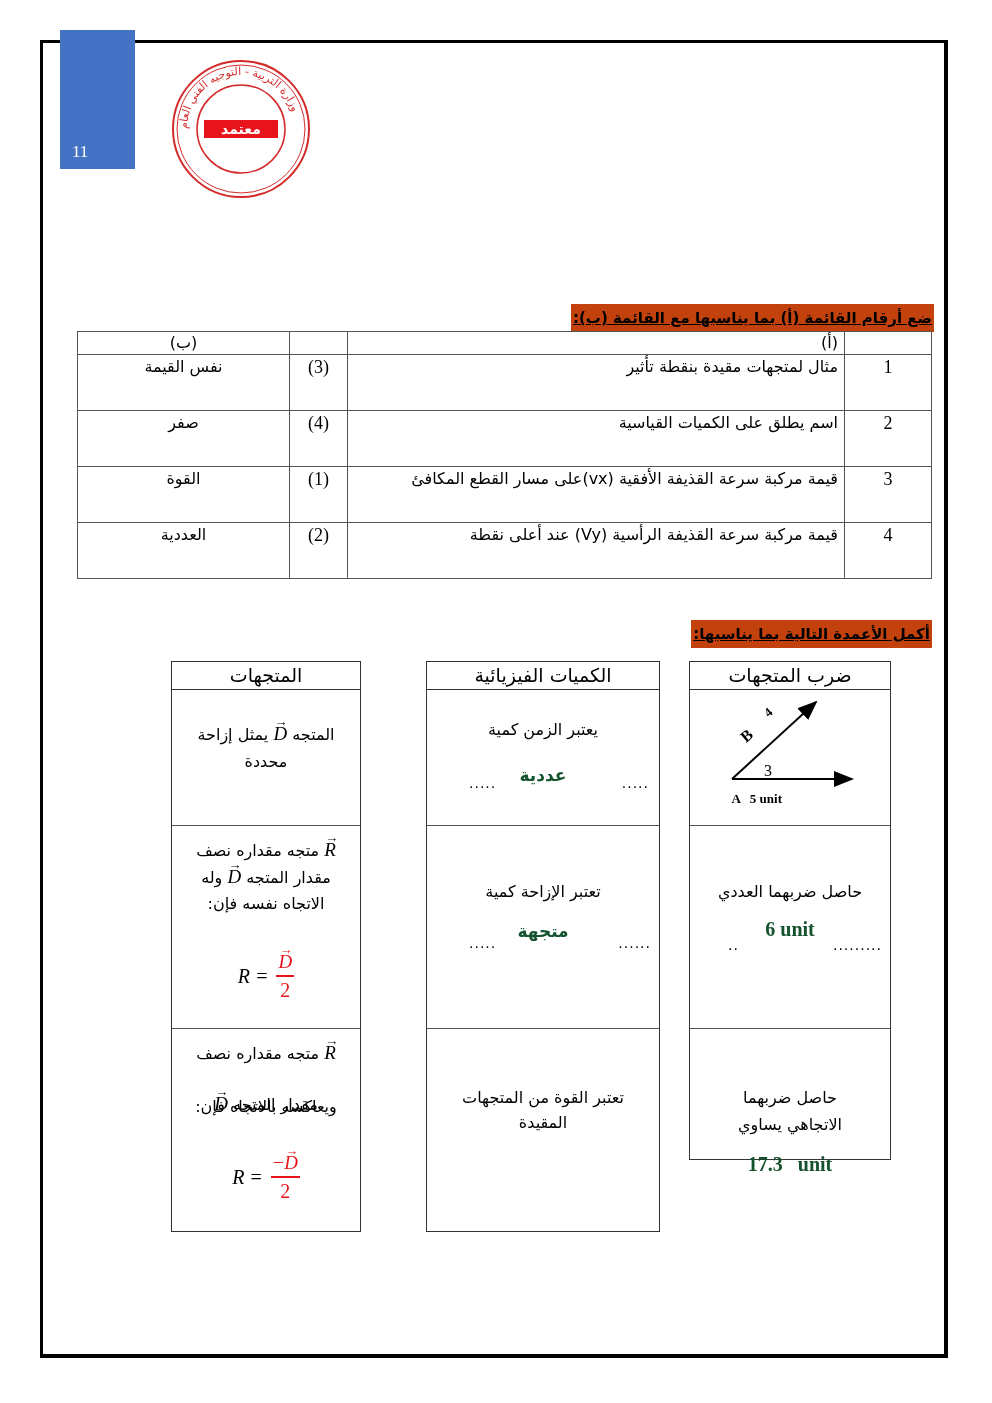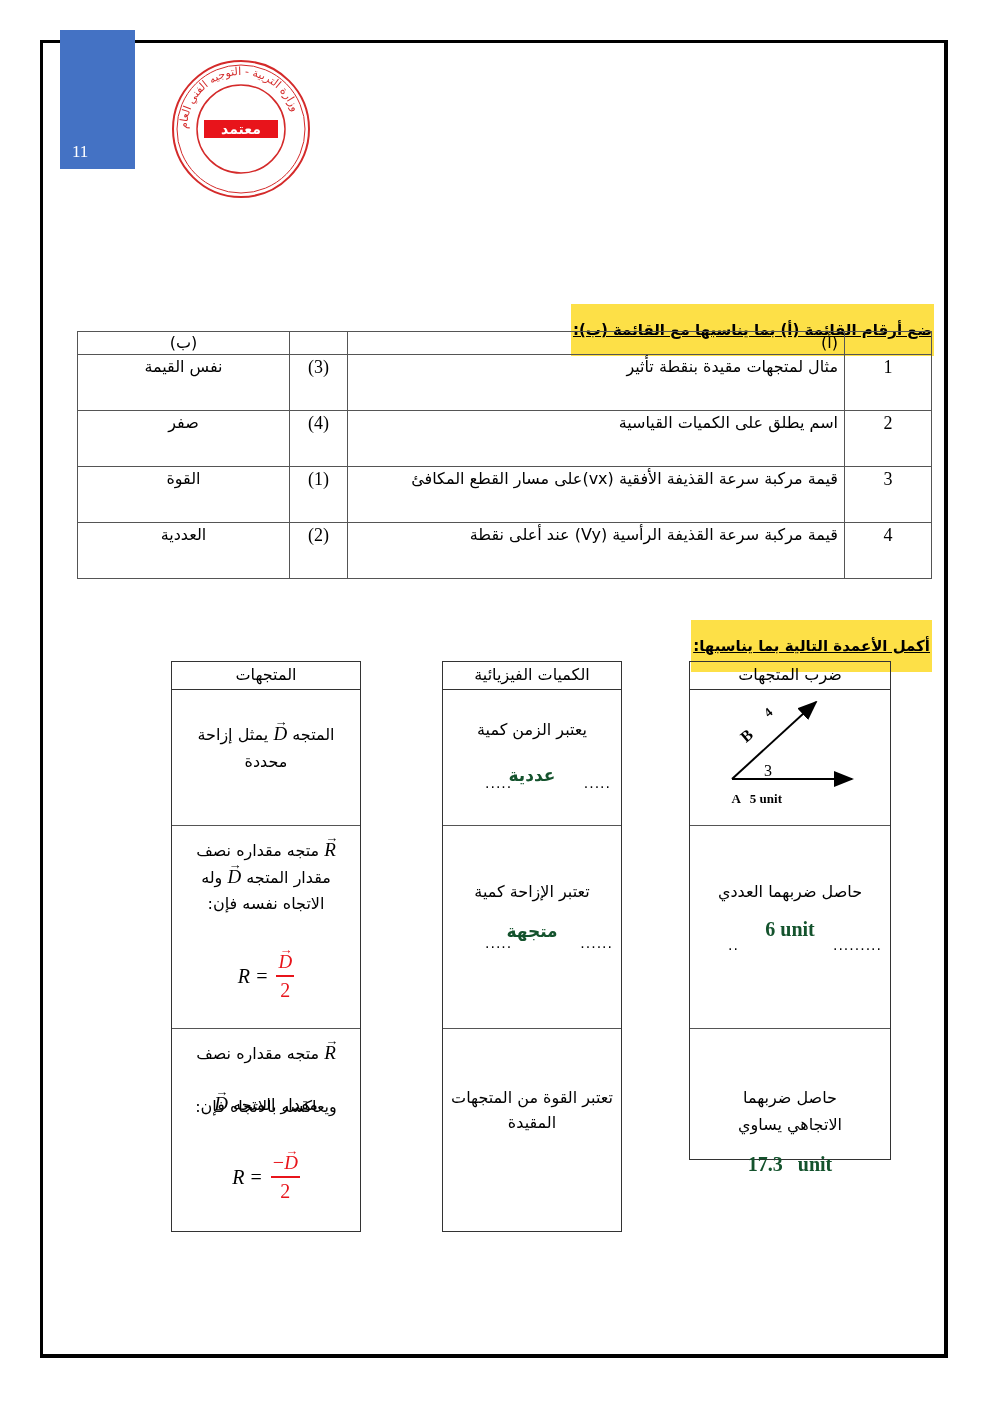--- a/index.html
+++ b/index.html
@@ -1,33 +1,33 @@
 <!DOCTYPE html>
 <html><head>
   <meta charset="utf-8">
   <style>
     html, body { margin:0; padding:0; background:#ffffff; }
     body { width:992px; height:1403px; position:relative; overflow:hidden; font-family:"DejaVu Sans", sans-serif; color:#000; }
     .frame { position:absolute; left:40px; top:40px; width:908px; height:1318px; border:3px solid #000; border-right-width:4px; border-bottom-width:4px; box-sizing:border-box; }
     .page-tab { position:absolute; left:60px; top:30px; width:75px; height:139px; background:#4472c4; }
     .page-num { position:absolute; left:72px; top:142px; color:#fff; font-family:"Liberation Serif", serif; font-size:17px; }
     .stamp { position:absolute; left:170px; top:58px; width:142px; height:142px; }
-    .heading { position:absolute; direction:rtl; font-family:"DejaVu Sans", sans-serif; font-weight:bold; font-size:15px; text-decoration:underline; background:#fde047; padding:16px 2px; line-height:20px; white-space:nowrap; }
+    .heading { position:absolute; direction:rtl; font-family:"DejaVu Sans", sans-serif; font-weight:bold; font-size:15px; text-decoration:underline; background:#c2410c; padding:4px 2px; line-height:20px; white-space:nowrap; }
     .h1 { right:58px; top:304px; }
     .h2 { right:60px; top:620px; }
     table.match { position:absolute; left:77px; top:331px; width:855px; border-collapse:collapse; direction:rtl; font-family:"Liberation Serif", serif; }
     table.match td { border:1.5px solid #555; vertical-align:top; font-size:18px; padding:2px 6px; }
     table.match tr.head td { height:22px; padding-top:0; padding-bottom:0; line-height:22px; }
     table.match tr.row td { height:51px; }
     .c-num { width:74px; text-align:center; }
     .c-a { width:484px; text-align:right; font-family:"DejaVu Sans", sans-serif; font-size:16px !important; }
     .c-code { width:45px; text-align:center; }
     .c-b { text-align:center; font-family:"DejaVu Sans", sans-serif; font-size:16px !important; }
     .col { position:absolute; border:1.5px solid #333; box-sizing:border-box; direction:rtl; }
-    .col .hd { height:27px; border-bottom:1.5px solid #333; text-align:center; font-size:16px; line-height:26px; }
+    .col .hd { height:27px; border-bottom:1.5px solid #333; text-align:center; font-size:19px; line-height:26px; }
     .col .cell { border-bottom:1.5px solid #555; box-sizing:border-box; text-align:center; position:relative; font-size:16px; line-height:27px; }
     .col .cell:last-child { border-bottom:none; }
     .red { color:#14532d; font-weight:bold; }
     .ans-ar { font-size:17px; }
     .ans-en { font-family:"Liberation Serif", serif; font-size:20px; direction:ltr; unicode-bidi:isolate; }
     .dots { position:absolute; font-size:14px; letter-spacing:1px; }
     .vec { font-family:"Liberation Serif", serif; font-style:italic; position:relative; display:inline-block; direction:ltr; unicode-bidi:isolate; font-size:19px; }
     .vec::before { content:"→"; position:absolute; top:-12px; left:1px; font-style:normal; font-size:13px; }
     .eq { font-family:"Liberation Serif", serif; font-style:italic; font-size:20px; direction:ltr; display:inline-flex; align-items:center; gap:8px; }
     .frac { display:inline-flex; flex-direction:column; align-items:center; color:#e8141b; font-style:normal; }
@@ -116,21 +116,21 @@
     <span class="dots" style="left:38px; top:106px;">..</span>
     <span class="dots" style="right:8px; top:106px;">.........</span>
   </div>
   <div class="cell" style="height:203px;">
     <div style="position:absolute; top:55px; left:0; right:0;">حاصل ضربهما</div>
     <div style="position:absolute; top:82px; left:0; right:0;">الاتجاهي يساوي</div>
     <div style="position:absolute; top:122px; left:0; right:0; white-space:pre;" class="red ans-en">17.3   unit</div>
   </div>
 </div>
 
-<div class="col" style="left:442px; top:661px; width:180px; height:571px;">
+<div class="col" style="left:426px; top:661px; width:234px; height:571px;">
   <div class="hd">الكميات الفيزيائية</div>
   <div class="cell" style="height:136px;">
     <div style="position:absolute; top:26px; left:0; right:0;">يعتبر الزمن كمية</div>
     <div style="position:absolute; top:72px; left:0; right:0;" class="red ans-ar">عددية</div>
     <span class="dots" style="left:42px; top:80px;">.....</span>
     <span class="dots" style="right:10px; top:80px;">.....</span>
   </div>
   <div class="cell" style="height:203px;">
     <div style="position:absolute; top:52px; left:0; right:0;">تعتبر الإزاحة كمية</div>
     <div style="position:absolute; top:92px; left:0; right:0;" class="red ans-ar">متجهة</div>

